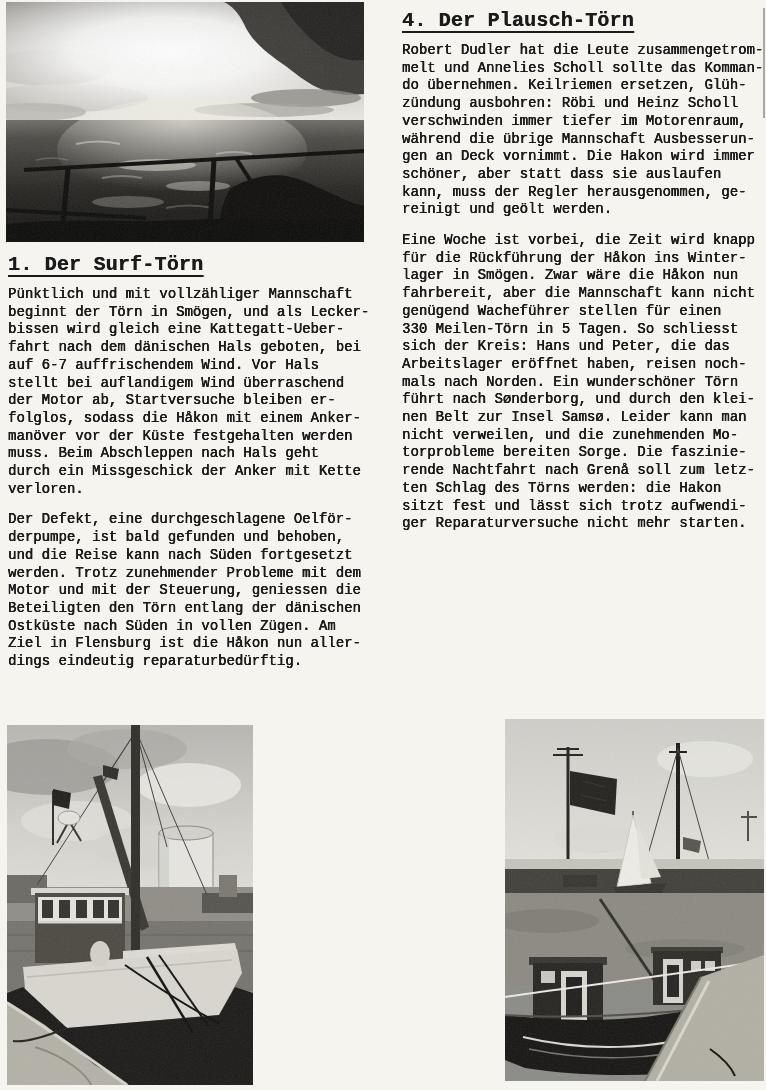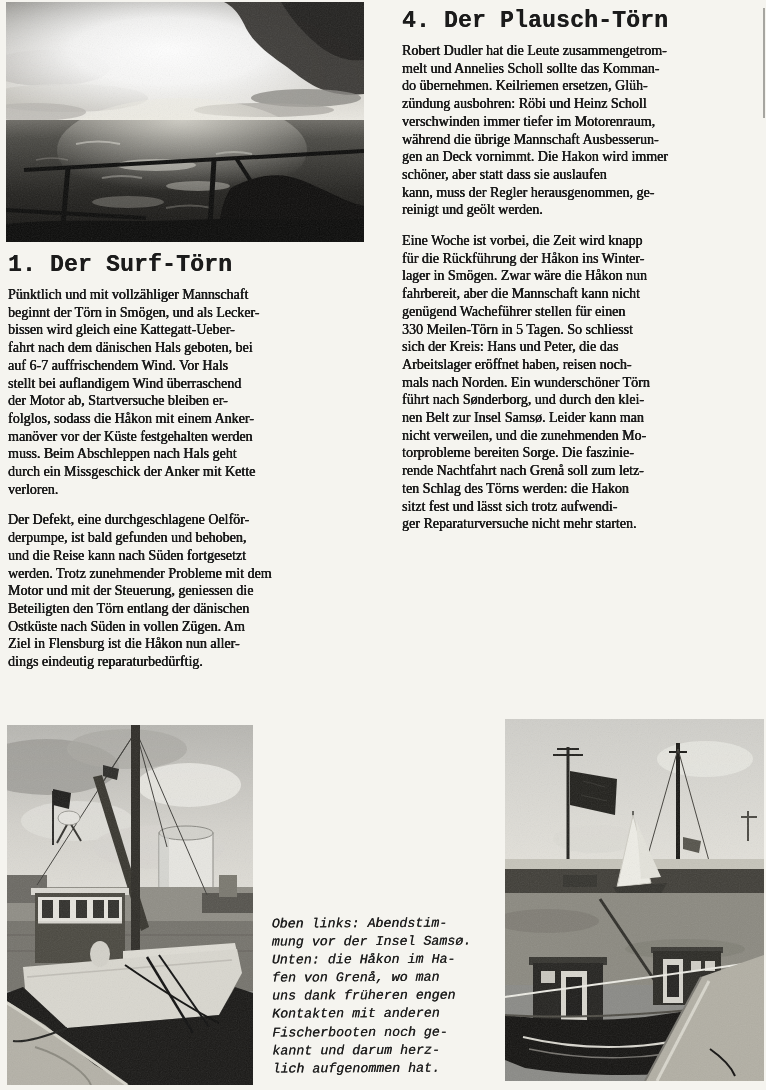--- a/index.html
+++ b/index.html
@@ -13,29 +13,28 @@
 
   #photo-top    { left:6px;   top:2px;   width:358px; height:240px; }
   #photo-bl     { left:7px;   top:725px; width:246px; height:360px; }
   #photo-br     { left:505px; top:719px; width:259px; height:362px; }
 
   .col { position:absolute; }
   #col-left  { left:8px;   top:254px; width:392px; }
   #col-right { left:402px; top:10px;  width:364px; }
 
   h2.sec-heading {
-    font-size:23px; line-height:22px; font-weight:bold; margin:0 0 10px 0;
+    font-size:20px; line-height:22px; font-weight:bold; margin:0 0 10px 0;
     letter-spacing:0.2px; white-space:pre;
-    text-underline-offset:5px; text-decoration-thickness:1.8px;
+    text-decoration:underline; text-underline-offset:5px; text-decoration-thickness:1.8px;
     text-shadow:0.35px 0 0 currentColor;
   }
   p.body-text {
     font-size:14px; line-height:17.7px; margin:0 8px 13px 0; white-space:pre;
     text-shadow:0.35px 0 0 currentColor, 0 0.25px 0 currentColor;
-    font-family:Liberation Serif, serif;
   }
   #caption-block {
     position:absolute; left:272px; top:915px; width:226px;
   }
   p.caption-text {
     font-style:italic; font-size:13.3px; line-height:18.1px; margin:0; white-space:pre;
     color:#1f1f1f; text-shadow:0.3px 0 0 currentColor;
     transform:rotate(-0.3deg);
   }
   .scan-edge {
@@ -245,31 +244,20 @@
       <g>
         <polygon points="0,276 38,300 88,340 122,360 0,360" fill="#b4b1a7"></polygon>
         <path d="M0,278 C30,296 72,326 120,360" stroke="#d6d4ca" stroke-width="3" fill="none"></path>
         <path d="M28,322 C60,332 80,350 84,360" stroke="#8b897f" stroke-width="2" fill="none"></path>
         <path d="M60,303 C40,311 20,318 6,316" stroke="#20201e" stroke-width="2" fill="none"></path>
       </g>
       <rect width="246" height="360" filter="url(#p2grain)" opacity="0.13"></rect>
     </svg>
   </figure>
 
-  <div class="col" id="caption-block">
-    <p class="caption-text">Oben links: Abendstim-
-mung vor der Insel Samsø.
-Unten: die Håkon im Ha-
-fen von Grenå, wo man
-uns dank früheren engen
-Kontakten mit anderen
-Fischerbooten noch ge-
-kannt und darum herz-
-lich aufgenommen hat.</p>
-  </div>
 
   <figure class="photo" id="photo-br" style="margin:0">
     <svg viewBox="0 0 259 362" xmlns="http://www.w3.org/2000/svg">
       <defs>
         <linearGradient id="p3sky" x1="0" y1="0" x2="0" y2="1">
           <stop offset="0" stop-color="#cfcec9"></stop>
             <stop offset="1" stop-color="#e6e4dd"></stop>
         </linearGradient>
         <filter id="p3grain" x="0" y="0" width="100%" height="100%">
           <feTurbulence type="fractalNoise" baseFrequency="0.9" numOctaves="2" stitchTiles="stitch"></feTurbulence>

